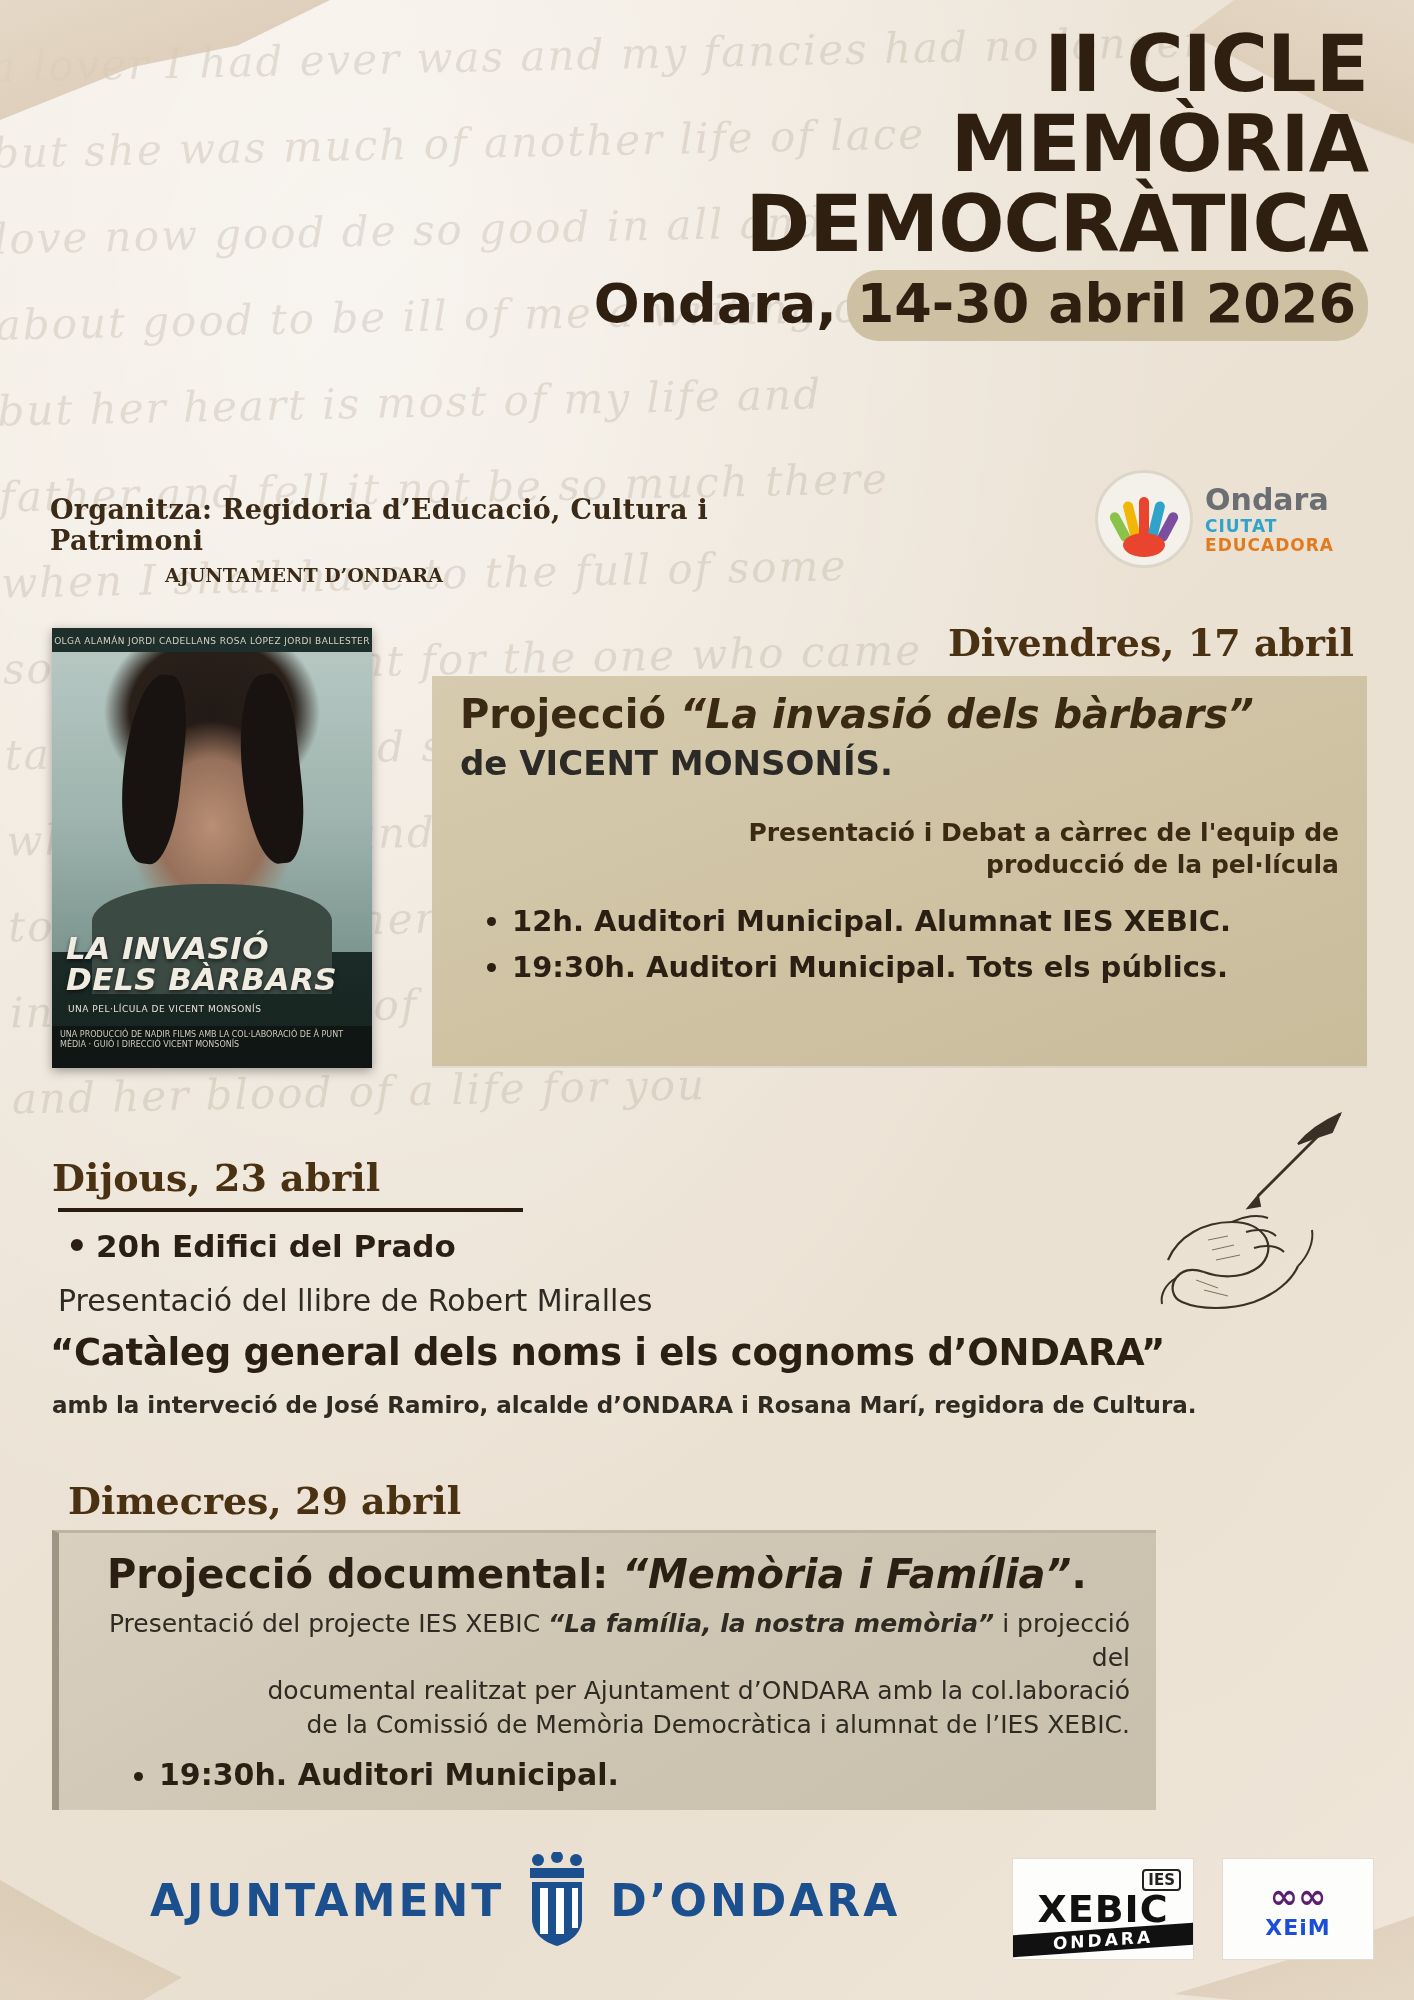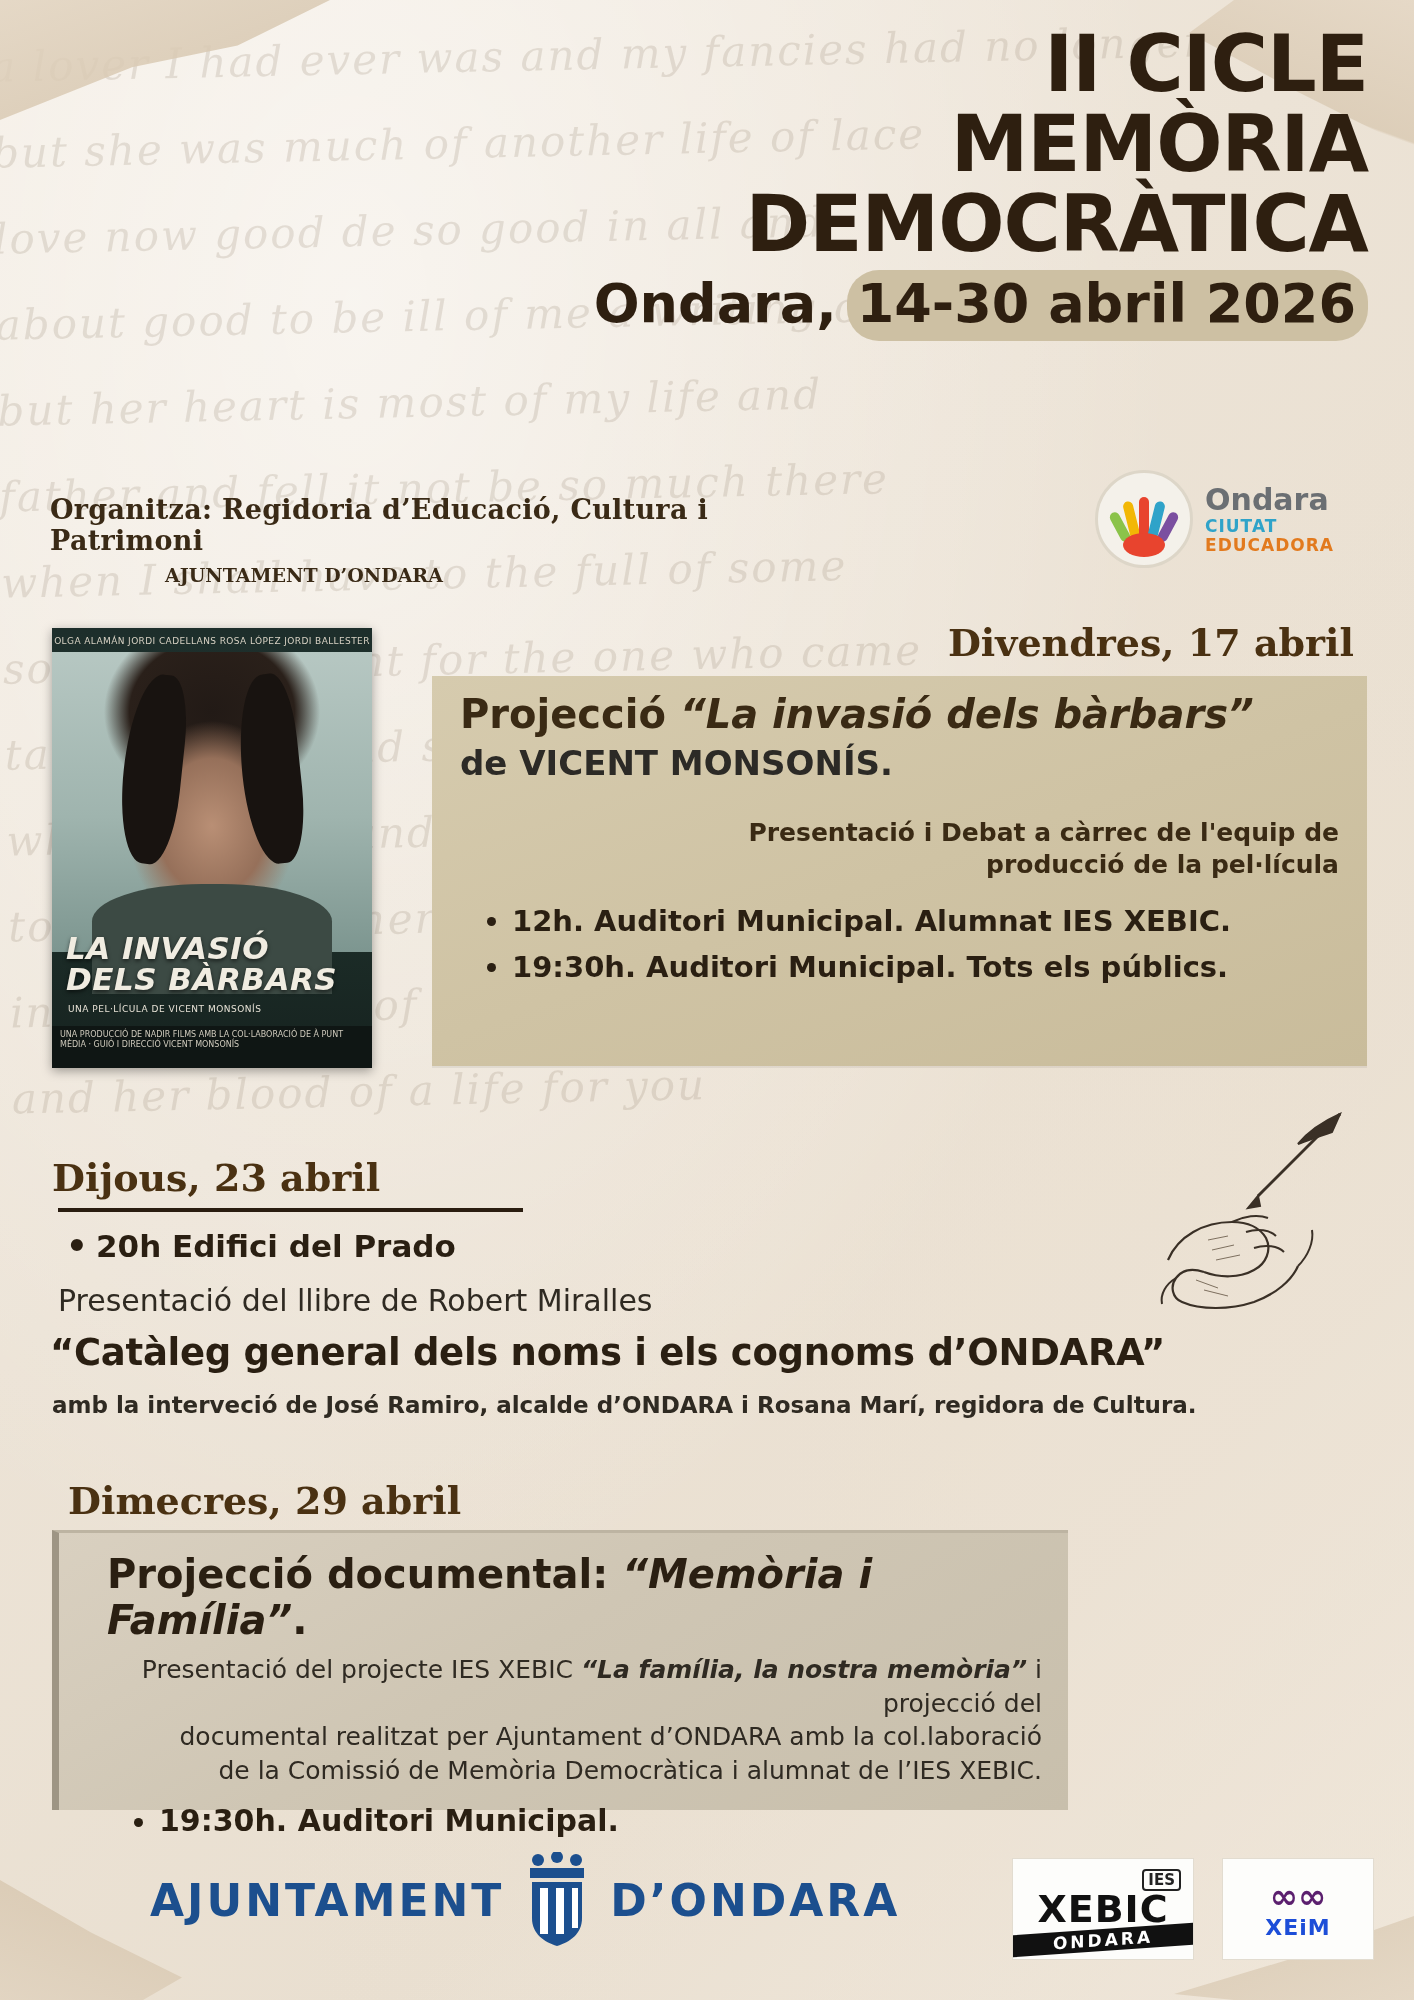--- a/index.html
+++ b/index.html
@@ -395,21 +395,21 @@
   .ev3-day {
     position: absolute;
     top: 1478px;
     left: 68px;
     font-size: 38px;
   }
   .ev3-panel {
     position: absolute;
     top: 1530px;
     left: 52px;
-    width: 1016px;
+    width: 1104px;
     height: 280px;
     background: linear-gradient(150deg, #d9d0c0 0%, #cfc6b4 45%, #c8bfac 100%);
     border-left: 7px solid #9e9584;
     border-top: 3px solid #bdb4a2;
     box-sizing: border-box;
     padding: 18px 26px 16px 26px;
   }
   .ev3-title {
     font-family: "DejaVu Sans", sans-serif;
     font-weight: bold;

